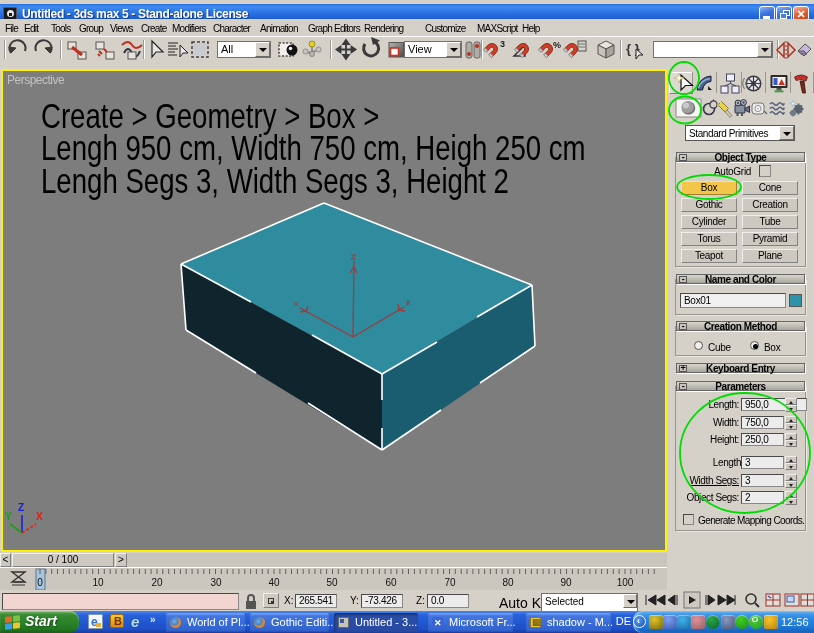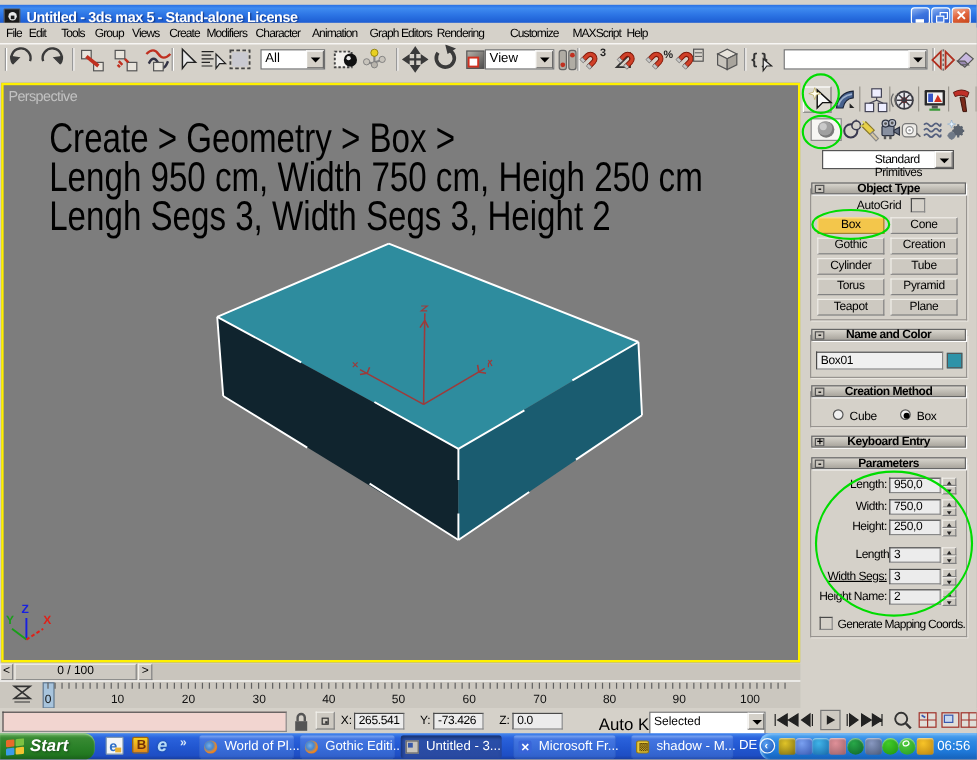--- a/index.html
+++ b/index.html
@@ -311,21 +311,21 @@
         <path d="M 9.5 3.5 v 11 M 4.5 9 h 10 M 6 5.5 l 7 7 M 13 5.5 l -7 7" stroke="#5A626E" stroke-width="1.8"></path>
       </g>
       <g fill="#707A88">
         <circle cx="4" cy="13" r="3"></circle>
         <path d="M 4 9.5 v 7 M 0.5 13 h 7" stroke="#707A88" stroke-width="1.4"></path>
       </g>
       <path d="M 4 0 l 0.8 2.6 l 2.6 0.8 l -2.6 0.8 l -0.8 2.6 l -0.8 -2.6 l -2.6 -0.8 l 2.6 -0.8 z" fill="#E8F4FF" stroke="#88A8C8" stroke-width="0.5"></path>
     </g>
 </svg>
 <div class="drop" style="left:685px;top:125px;width:110px;height:16px;border-color:#555;">
-    <span class="dtext" style="top:2px;font-size:10px;letter-spacing:-0.4px;margin-left:40px;">Standard Primitives</span>
+    <span class="dtext" style="top:2px;font-size:10px;letter-spacing:-0.4px;">Standard Primitives</span>
     <span class="dbtn" style="width:15px;height:14px;"></span>
   </div>
 <div class="rollbox" style="top:157px;height:110px;"></div>
 <div class="rollhdr" style="top:152px;"><span class="mm">-</span>Object Type</div>
 <div class="abs" style="left:714px;top:166px;font-size:10px;letter-spacing:-0.3px;">AutoGrid</div>
 <div class="abs field" style="left:759px;top:165px;width:12px;height:12px;background:#D5D1C9;"></div>
 <div class="pbtn" style="left:681px;top:181px;background:#F3C64B;border-color:#A08030;border-top-color:#F8E0A0;border-left-color:#F8E0A0;">Box</div>
 <div class="pbtn" style="left:742px;top:181px;">Cone</div>
 <div class="pbtn" style="left:681px;top:198px;">Gothic</div>
 <div class="pbtn" style="left:742px;top:198px;">Creation</div>
@@ -343,21 +343,21 @@
 <div class="rollhdr" style="top:321px;"><span class="mm">-</span>Creation Method</div>
 <div class="abs" style="left:694px;top:341px;width:9px;height:9px;border-radius:50%;background:#F0F0F0;border:1px solid #555;"></div>
 <div class="abs" style="left:708px;top:342px;font-size:10px;letter-spacing:-0.3px;">Cube</div>
 <div class="abs" style="left:750px;top:341px;width:9px;height:9px;border-radius:50%;background:#F0F0F0;border:1px solid #555;"></div>
 <div class="abs" style="left:753px;top:344px;width:5px;height:5px;border-radius:50%;background:#000;"></div>
 <div class="abs" style="left:764px;top:342px;font-size:10px;letter-spacing:-0.3px;">Box</div>
 <div class="rollhdr" style="top:363px;"><span class="mm">+</span>Keyboard Entry</div>
 <div class="rollbox" style="top:386px;height:145px;"></div>
 <div class="rollhdr" style="top:381px;"><span class="mm">-</span>Parameters</div>
 <div class="plabel" style="left:669px;top:399px;">Length:</div>
-<div class="abs field" style="left:741px;top:398px;width:43px;height:13px;line-height:11px;">950,0</div>
+<div class="abs field" style="left:741px;top:398px;width:66px;height:13px;line-height:11px;">950,0</div>
 <div class="abs spin" style="left:785px;top:398px;">
     <i class="up" style="top:0"></i>
     <i class="dn" style="top:7px"></i>
   </div>
 <div class="plabel" style="left:669px;top:417px;">Width:</div>
 <div class="abs field" style="left:741px;top:416px;width:43px;height:13px;line-height:11px;">750,0</div>
 <div class="abs spin" style="left:785px;top:416px;">
     <i class="up" style="top:0"></i>
     <i class="dn" style="top:7px"></i>
   </div>
@@ -372,21 +372,21 @@
 <div class="abs spin" style="left:785px;top:456px;">
     <i class="up" style="top:0"></i>
     <i class="dn" style="top:7px"></i>
   </div>
 <div class="plabel" style="left:669px;top:475px;text-decoration:underline;">Width Segs:</div>
 <div class="abs field" style="left:741px;top:474px;width:43px;height:13px;line-height:11px;">3</div>
 <div class="abs spin" style="left:785px;top:474px;">
     <i class="up" style="top:0"></i>
     <i class="dn" style="top:7px"></i>
   </div>
-<div class="plabel" style="left:669px;top:492px;">Height Name:</div>
+<div class="plabel" style="left:669px;top:492px;">Object Segs:</div>
 <div class="abs field" style="left:741px;top:491px;width:43px;height:13px;line-height:11px;">2</div>
 <div class="abs spin" style="left:785px;top:491px;">
     <i class="up" style="top:0"></i>
     <i class="dn" style="top:7px"></i>
   </div>
 <div class="abs field" style="left:683px;top:514px;width:11px;height:11px;background:#D5D1C9;"></div>
 <div class="abs" style="left:698px;top:515px;font-size:10px;letter-spacing:-0.6px;white-space:nowrap;">Generate Mapping Coords.</div>
 <div class="abs" id="timerow">
 <div class="tbbtn" style="left:0px;top:0px;width:11px;height:14px;line-height:12px;">&lt;</div>
 <div class="tbbtn" style="left:12px;top:0px;width:102px;height:14px;line-height:12px;">0 / 100</div>
@@ -519,21 +519,21 @@
     <div class="trayicon" style="left:649px;border-radius:2px;background:radial-gradient(circle at 38% 32%,#E0C428,#7A6A10);box-shadow:inset 0 1px 1px rgba(255,255,255,0.5);"></div>
     <div class="trayicon" style="left:663px;border-radius:3px;background:radial-gradient(circle at 38% 32%,#7AA0F0,#3858B0);box-shadow:inset 0 1px 1px rgba(255,255,255,0.5);"></div>
     <div class="trayicon" style="left:677px;border-radius:3px;background:radial-gradient(circle at 38% 32%,#40B4E8,#1868A8);box-shadow:inset 0 1px 1px rgba(255,255,255,0.5);"></div>
     <div class="trayicon" style="left:691px;border-radius:2px;background:radial-gradient(circle at 38% 32%,#E09098,#986068);box-shadow:inset 0 1px 1px rgba(255,255,255,0.5);"></div>
     <div class="trayicon" style="left:706px;border-radius:7px;background:radial-gradient(circle at 38% 32%,#28A848,#0E6028);box-shadow:inset 0 1px 1px rgba(255,255,255,0.5);"></div>
     <div class="trayicon" style="left:721px;border-radius:3px;background:radial-gradient(circle at 38% 32%,#8898C0,#485878);box-shadow:inset 0 1px 1px rgba(255,255,255,0.5);"></div>
     <div class="trayicon" style="left:735px;border-radius:7px;background:radial-gradient(circle at 38% 32%,#40CC28,#1E9010);box-shadow:inset 0 1px 1px rgba(255,255,255,0.5);"></div>
     <div class="trayicon" style="left:749px;border-radius:7px;background:radial-gradient(circle at 38% 32%,#50CC40,#249A20);box-shadow:inset 0 1px 1px rgba(255,255,255,0.5);"></div>
     <div class="trayicon" style="left:764px;border-radius:2px;background:radial-gradient(circle at 38% 32%,#F8C428,#B8820F);box-shadow:inset 0 1px 1px rgba(255,255,255,0.5);"></div>
     <div class="abs" style="left:752px;top:6px;width:6px;height:5px;border:1.5px solid #fff;border-radius:50%;transform:rotate(-20deg);"></div>
-    <div class="abs" style="left:781px;top:5px;color:#fff;font-size:11px;">06:56</div>
+    <div class="abs" style="left:781px;top:5px;color:#fff;font-size:11px;">12:56</div>
   </div>
 <svg class="abs" width="814" height="633" viewBox="0 0 814 633" style="left:0;top:0;pointer-events:none;">
 <g fill="none" stroke="#00DC00" stroke-width="1.8">
 <ellipse cx="684" cy="78" rx="15" ry="16"></ellipse>
 <ellipse cx="685" cy="110" rx="16" ry="13.5"></ellipse>
 <ellipse cx="709" cy="187" rx="32" ry="12"></ellipse>
 <ellipse cx="745" cy="453" rx="65" ry="60"></ellipse>
 </g>
 </svg>
 </body></html>

